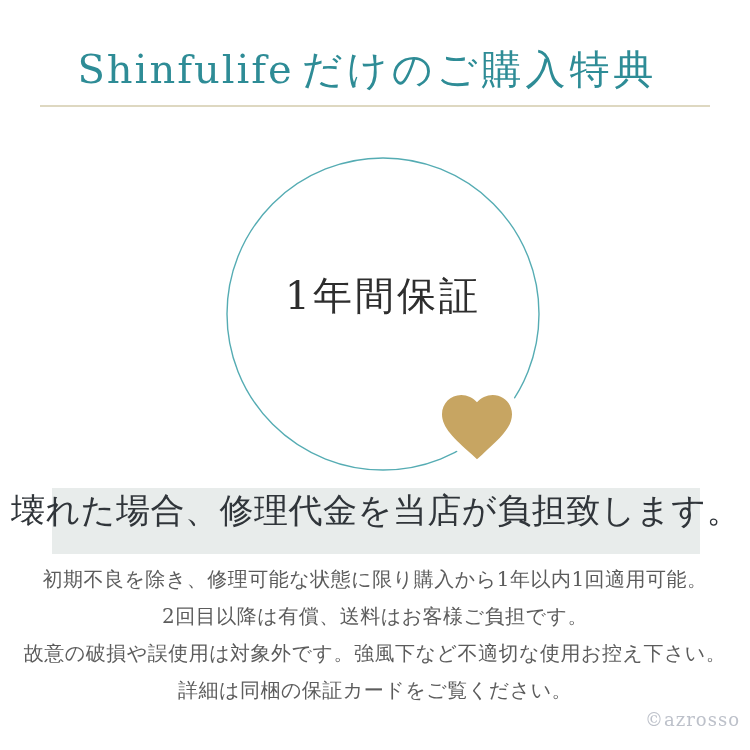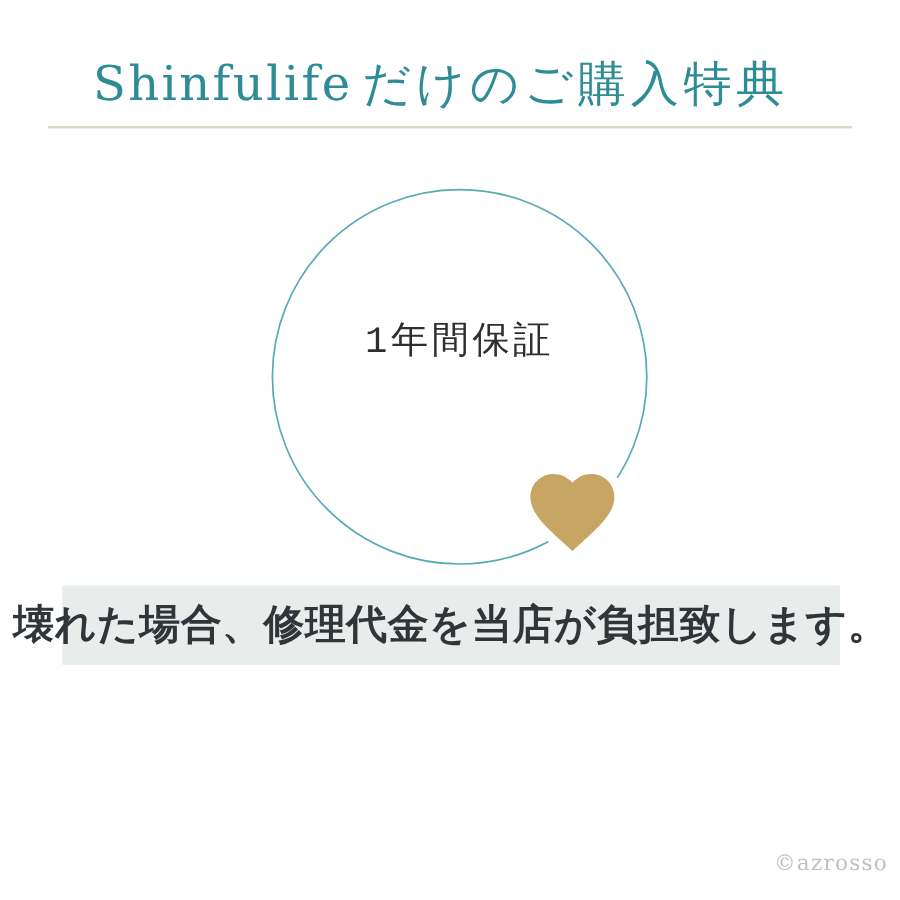--- a/index.html
+++ b/index.html
@@ -73,39 +73,37 @@
     width: 400px;
     text-align: center;
     color: var(--heading_text, #2e2e2e);
   }
   .badge-line1 {
     font-size: 42px;
     line-height: 46px;
     letter-spacing: 5px;
   }
   .badge-line2 {
-    font-size: 31px;
+    font-size: 39px;
     line-height: 50px;
-    margin-top: 8px;
+    margin-top: 18px;
     letter-spacing: 3px;
-    font-family: Liberation Mono, monospace;
   }
 
   
   .banner {
     position: absolute;
     top: 488px;
     left: 52px;
     width: 648px;
     height: 66px;
     background: var(--banner_bg, #e8eceb);
     display: flex;
-    align-items: center;
+    align-items: flex-start;
     justify-content: center;
-    font-weight: bold;
   }
   .banner-text {
     font-size: 34px;
     color: var(--banner_text, #30353a);
     letter-spacing: 0.5px;
     white-space: nowrap;
   }
 
   
   .fine-print {
@@ -153,16 +151,22 @@
   </svg>
 
   <div class="badge-text">
     <div class="badge-line2">1年間保証</div>
   </div>
 
   <div class="banner">
     <span class="banner-text">壊れた場合、修理代金を当店が負担致します。</span>
   </div>
 
+  <div class="fine-print">
+    <p>初期不良を除き、修理可能な状態に限り購入から1年以内1回適用可能。</p>
+    <p>2回目以降は有償、送料はお客様ご負担です。</p>
+    <p>故意の破損や誤使用は対象外です。強風下など不適切な使用お控え下さい。</p>
+    <p>詳細は同梱の保証カードをご覧ください。</p>
+  </div>
 
   <div class="watermark">©azrosso</div>
 
 </div>
 
 </body></html>

